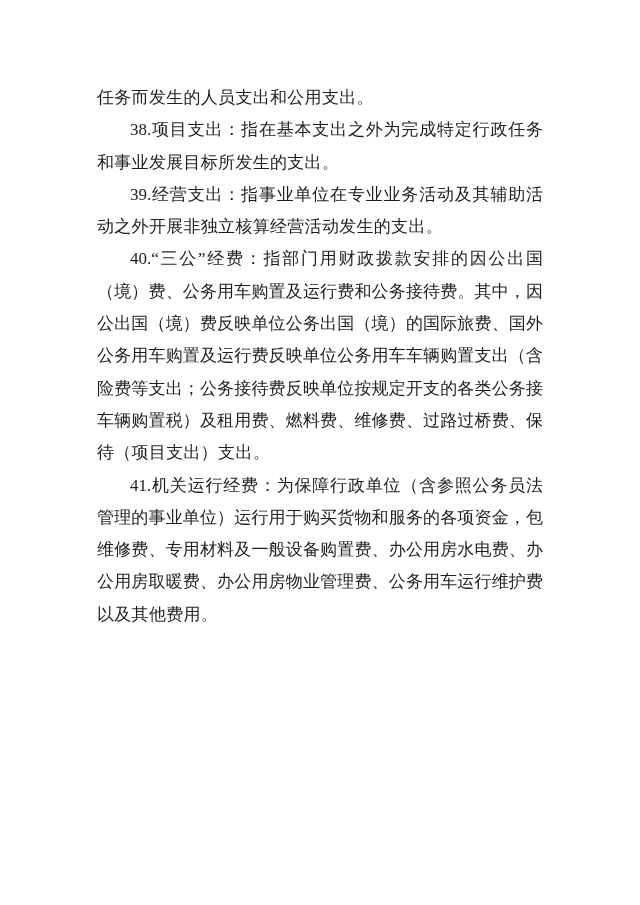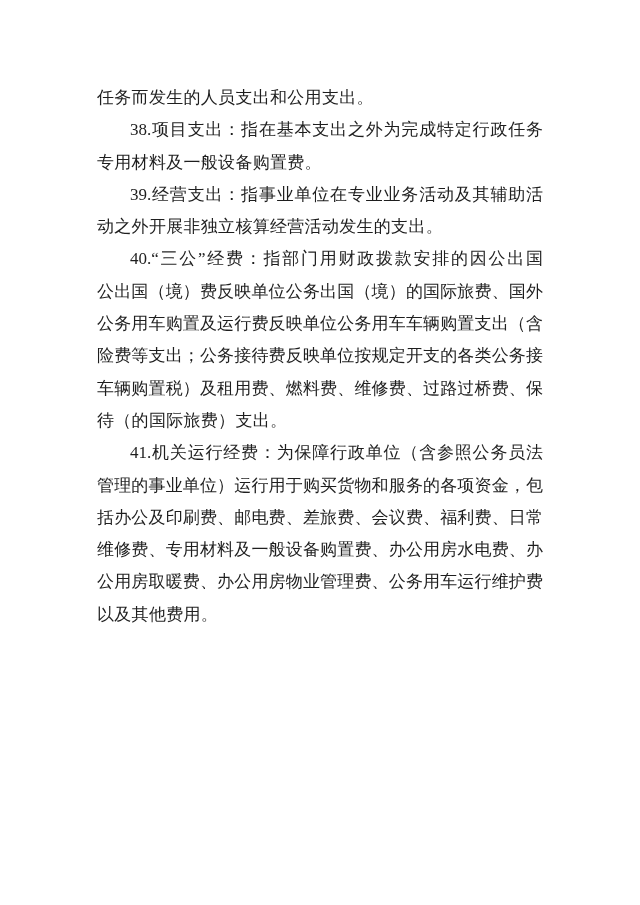--- a/index.html
+++ b/index.html
@@ -59,30 +59,30 @@
     color: #333333;
   }
 </style>
 </head>
 <body>
 
 <div class="page">
   <div class="text-block">
     <div class="line end">任务而发生的人员支出和公用支出。</div>
     <div class="line indent just">38.项目支出：指在基本支出之外为完成特定行政任务</div>
-    <div class="line end">专用材料及一般设备购置费。</div>
+    <div class="line end">和事业发展目标所发生的支出。</div>
     <div class="line indent just">39.经营支出：指事业单位在专业业务活动及其辅助活</div>
     <div class="line end">动之外开展非独立核算经营活动发生的支出。</div>
     <div class="line indent just">40.“三公”经费：指部门用财政拨款安排的因公出国</div>
+    <div class="line just">（境）费、公务用车购置及运行费和公务接待费。其中，因</div>
     <div class="line just">公出国（境）费反映单位公务出国（境）的国际旅费、国外</div>
     <div class="line just">公务用车购置及运行费反映单位公务用车车辆购置支出（含</div>
     <div class="line just">险费等支出；公务接待费反映单位按规定开支的各类公务接</div>
     <div class="line just">车辆购置税）及租用费、燃料费、维修费、过路过桥费、保</div>
-    <div class="line end">待（的国际旅费）支出。</div>
+    <div class="line end">待（项目支出）支出。</div>
     <div class="line indent just">41.机关运行经费：为保障行政单位（含参照公务员法</div>
     <div class="line just">管理的事业单位）运行用于购买货物和服务的各项资金，包</div>
-    <div class="line just">括办公及印刷费、邮电费、差旅费、会议费、福利费、日常</div>
     <div class="line just">维修费、专用材料及一般设备购置费、办公用房水电费、办</div>
     <div class="line just">公用房取暖费、办公用房物业管理费、公务用车运行维护费</div>
     <div class="line end">以及其他费用。</div>
   </div>
 
 </div>
 
 </body></html>

